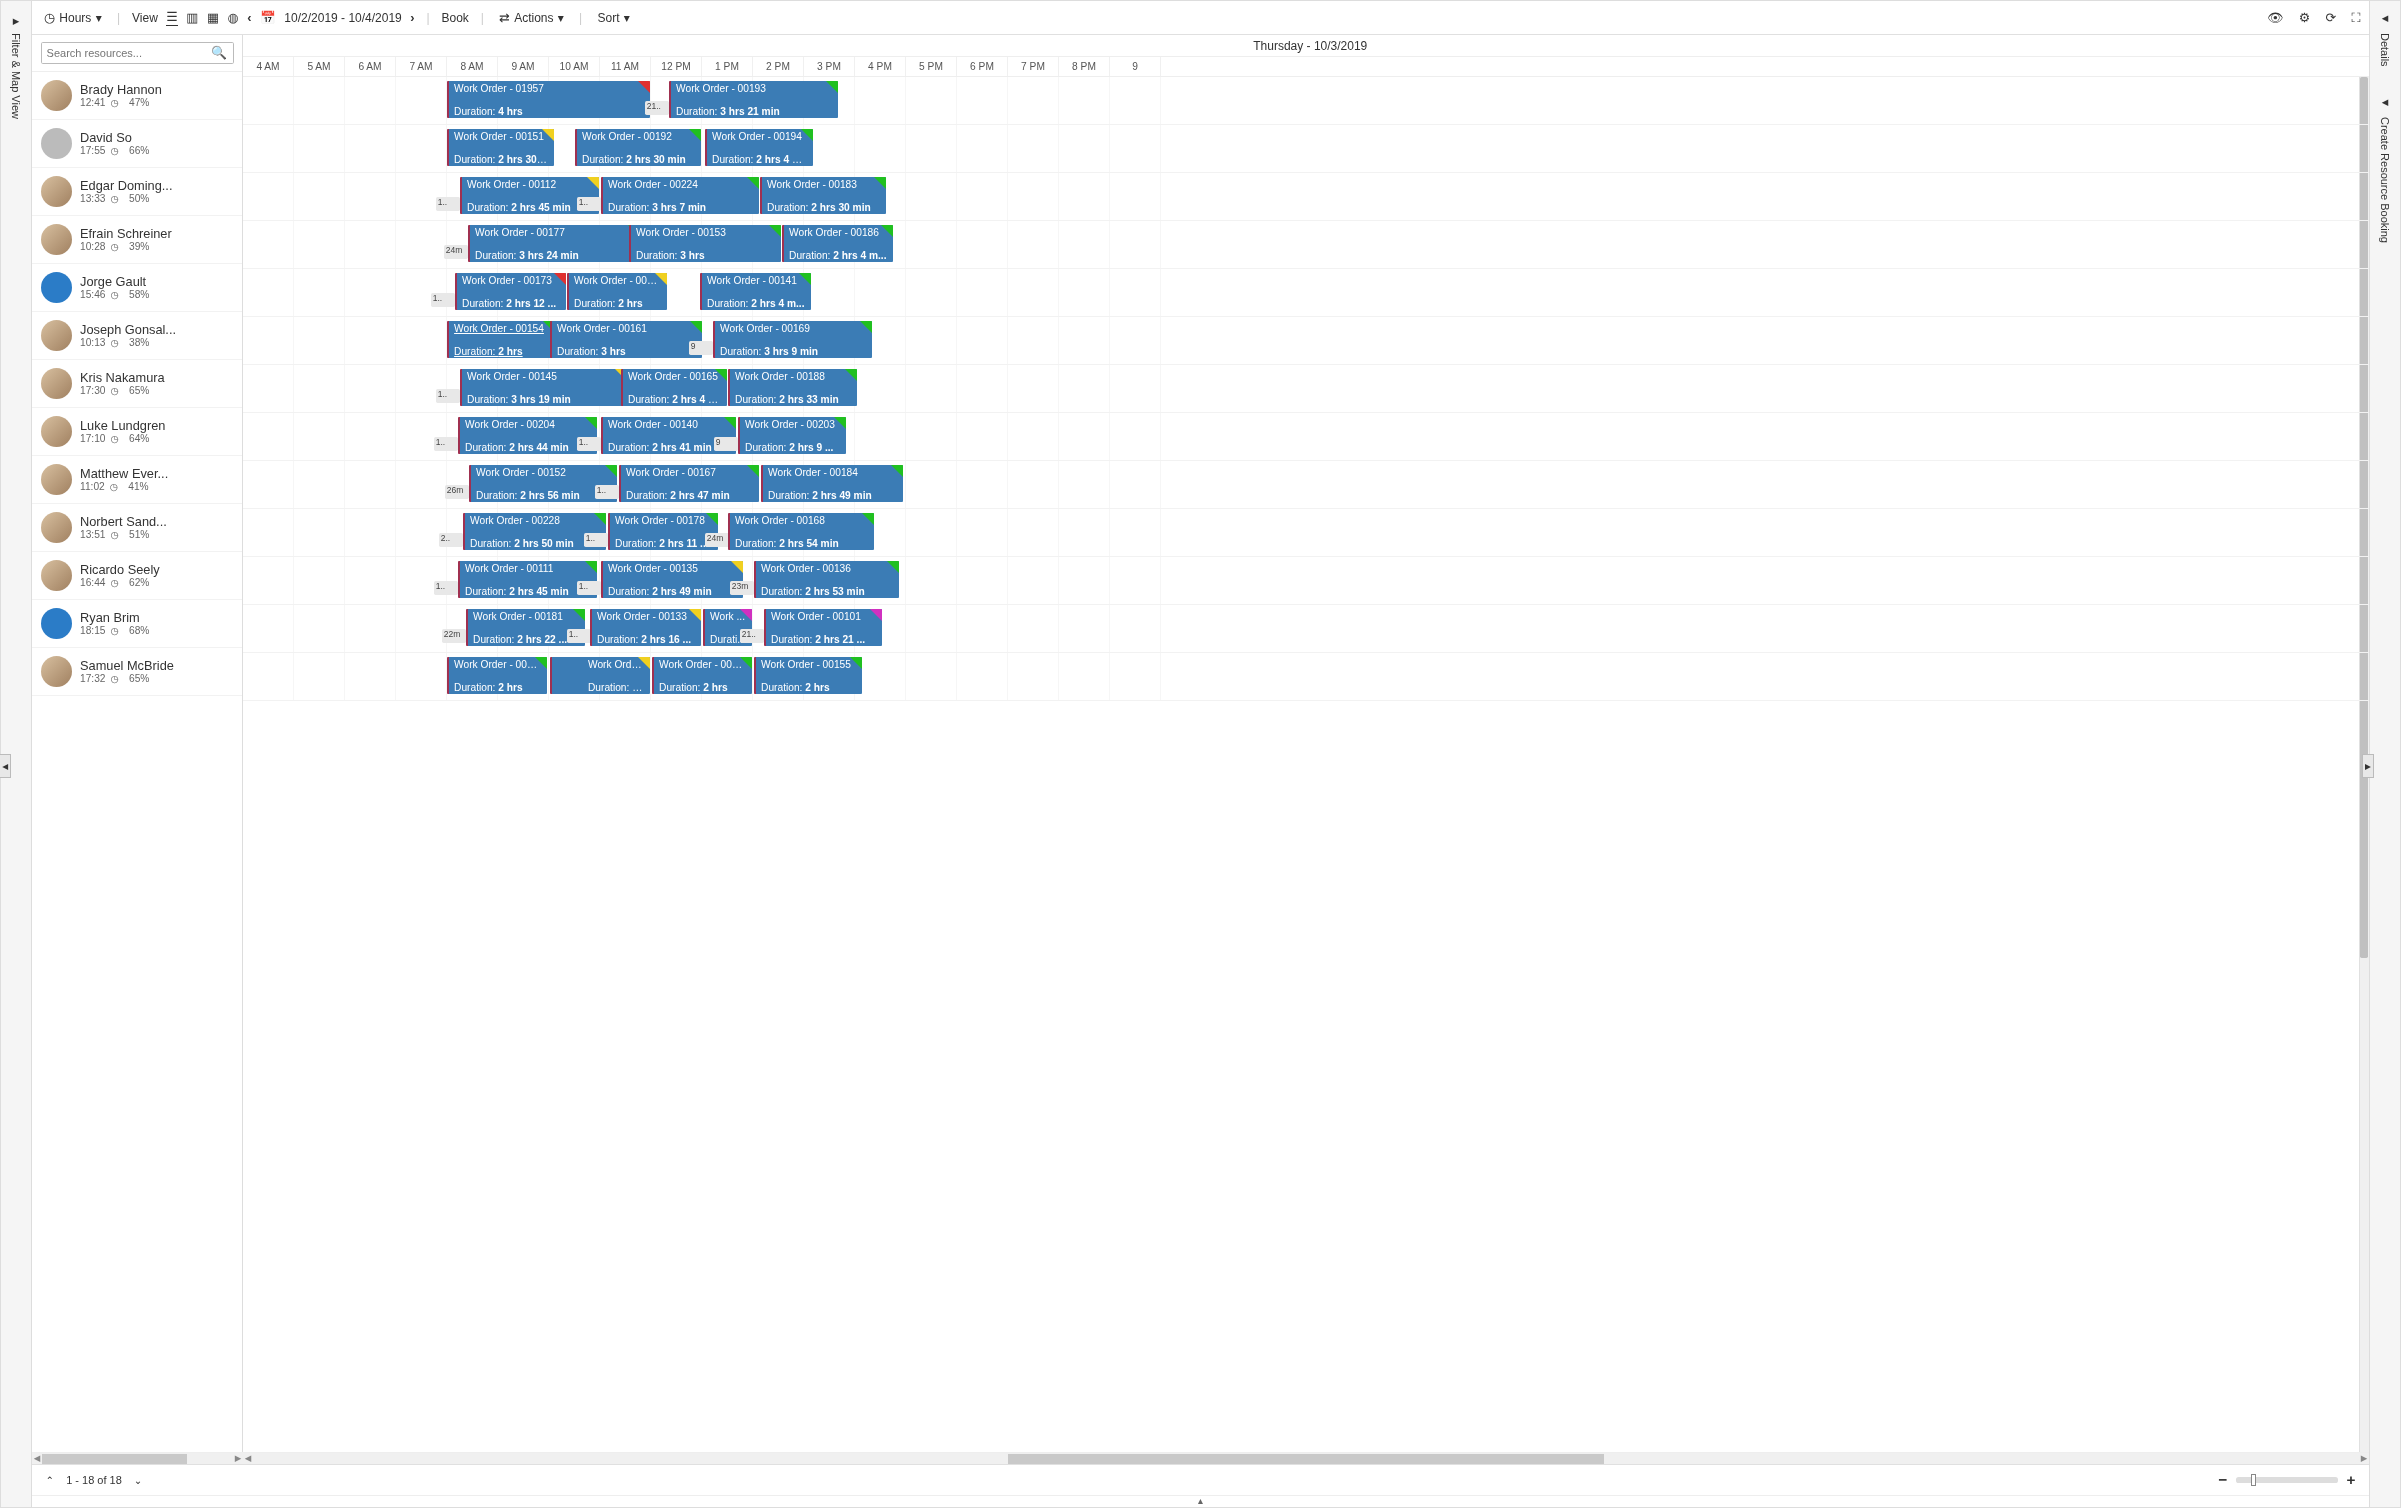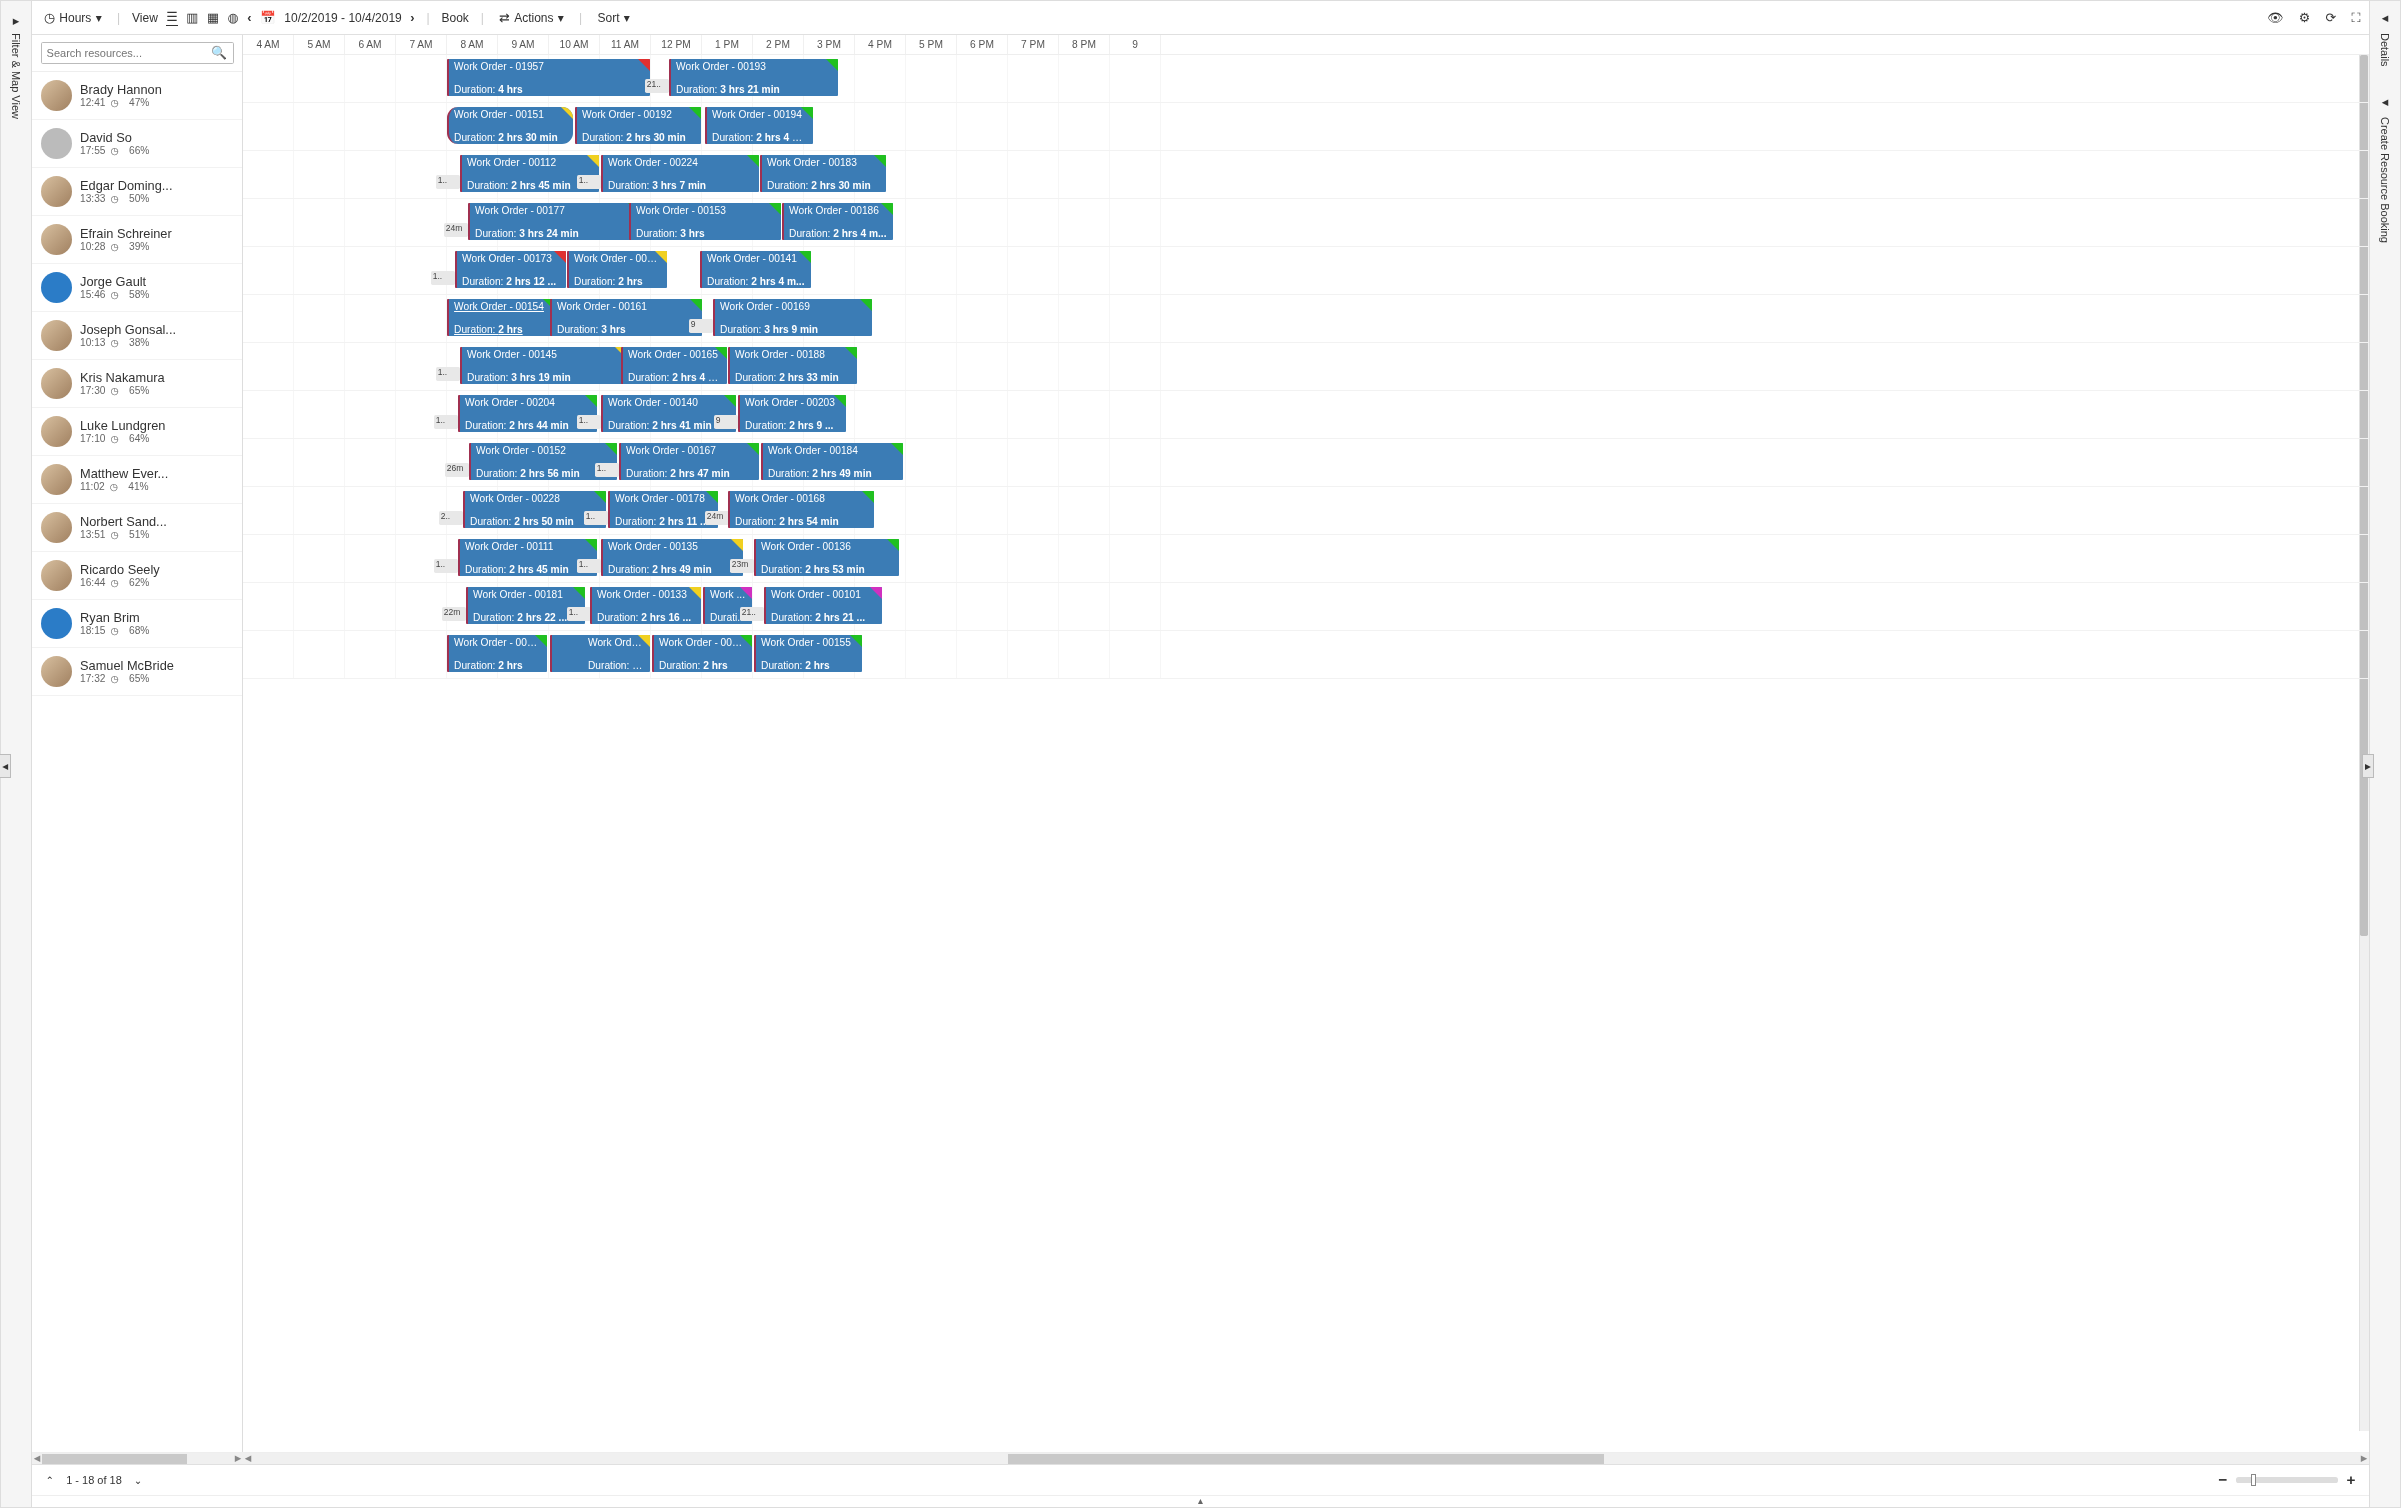--- a/index.html
+++ b/index.html
@@ -261,20 +261,21 @@
                   <span>17:32</span> 
                   <span class="clk">◷</span> 
                   <span class="pct">65%</span>
                 </div>
               </div>
             </div>
           </div>
       </div>
 
       <div class="timeline-panel">
+        <div class="day-header">Thursday - 10/3/2019</div>
         <div class="hour-header" id="hour-header">
             <div class="hour-cell">4 AM</div>
             <div class="hour-cell">5 AM</div>
             <div class="hour-cell">6 AM</div>
             <div class="hour-cell">7 AM</div>
             <div class="hour-cell">8 AM</div>
             <div class="hour-cell">9 AM</div>
             <div class="hour-cell">10 AM</div>
             <div class="hour-cell">11 AM</div>
             <div class="hour-cell">12 PM</div>
@@ -339,21 +340,21 @@
                 <div class="grid-col"></div>
                 <div class="grid-col"></div>
                 <div class="grid-col"></div>
                 <div class="grid-col"></div>
                 <div class="grid-col"></div>
                 <div class="grid-col"></div>
                 <div class="grid-col"></div>
                 <div class="grid-col"></div>
                 <div class="grid-col"></div>
               </div>
-              <div class="booking" style="left: 204px; width: 126px; border-radius: 11px;">
+              <div class="booking" style="left: 204px; width: 107px;">
                 <div class="bline1">Work Order - 00151</div>
                 <div class="bline2">Duration: <b>2 hrs 30 min</b></div>
                 <div class="corner yellow"></div>
               </div>
               <div class="booking" style="left: 332px; width: 126px;">
                 <div class="bline1">Work Order - 00192</div>
                 <div class="bline2">Duration: <b>2 hrs 30 min</b></div>
                 <div class="corner green"></div>
               </div>
               <div class="booking" style="left: 462px; width: 108px;">

